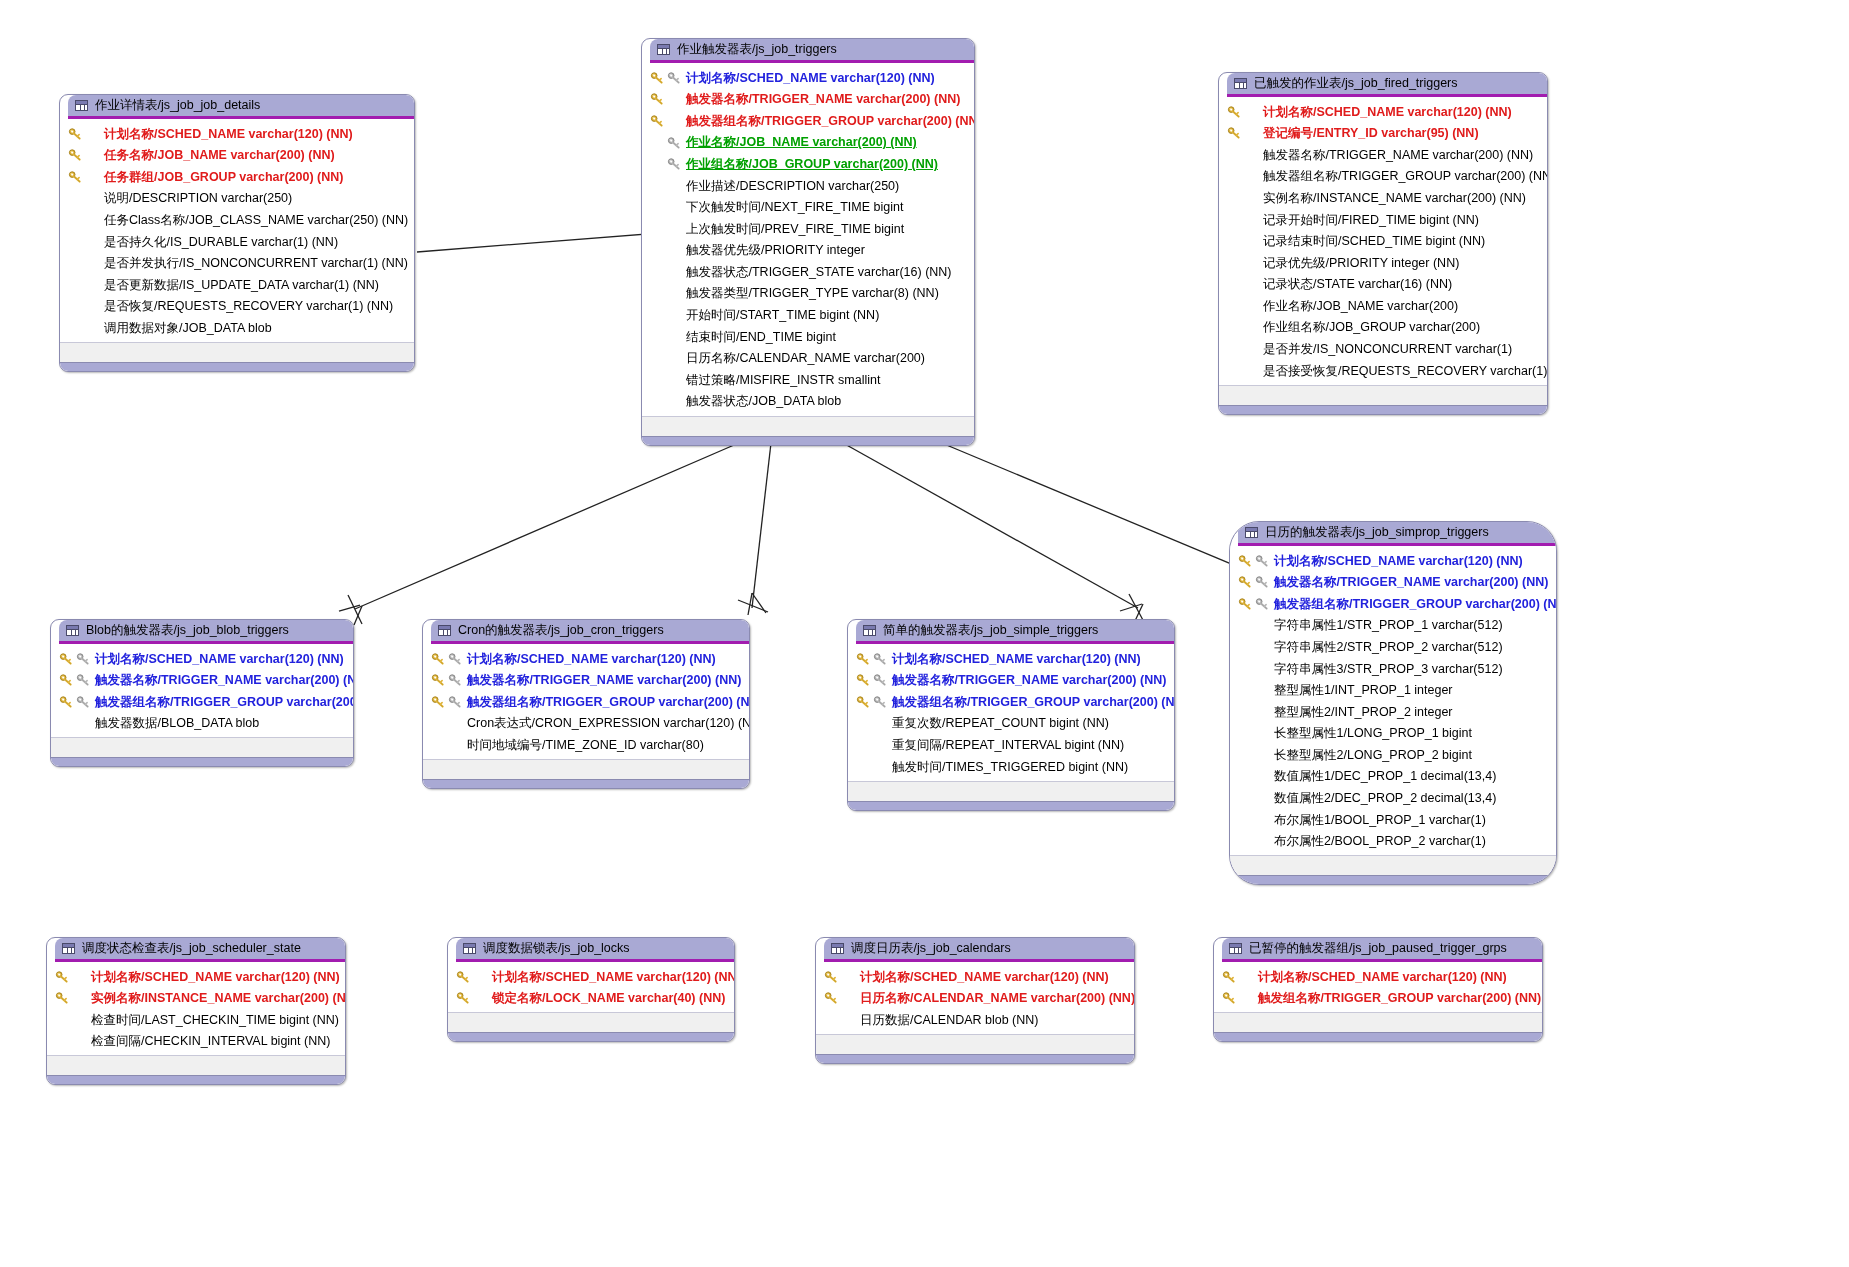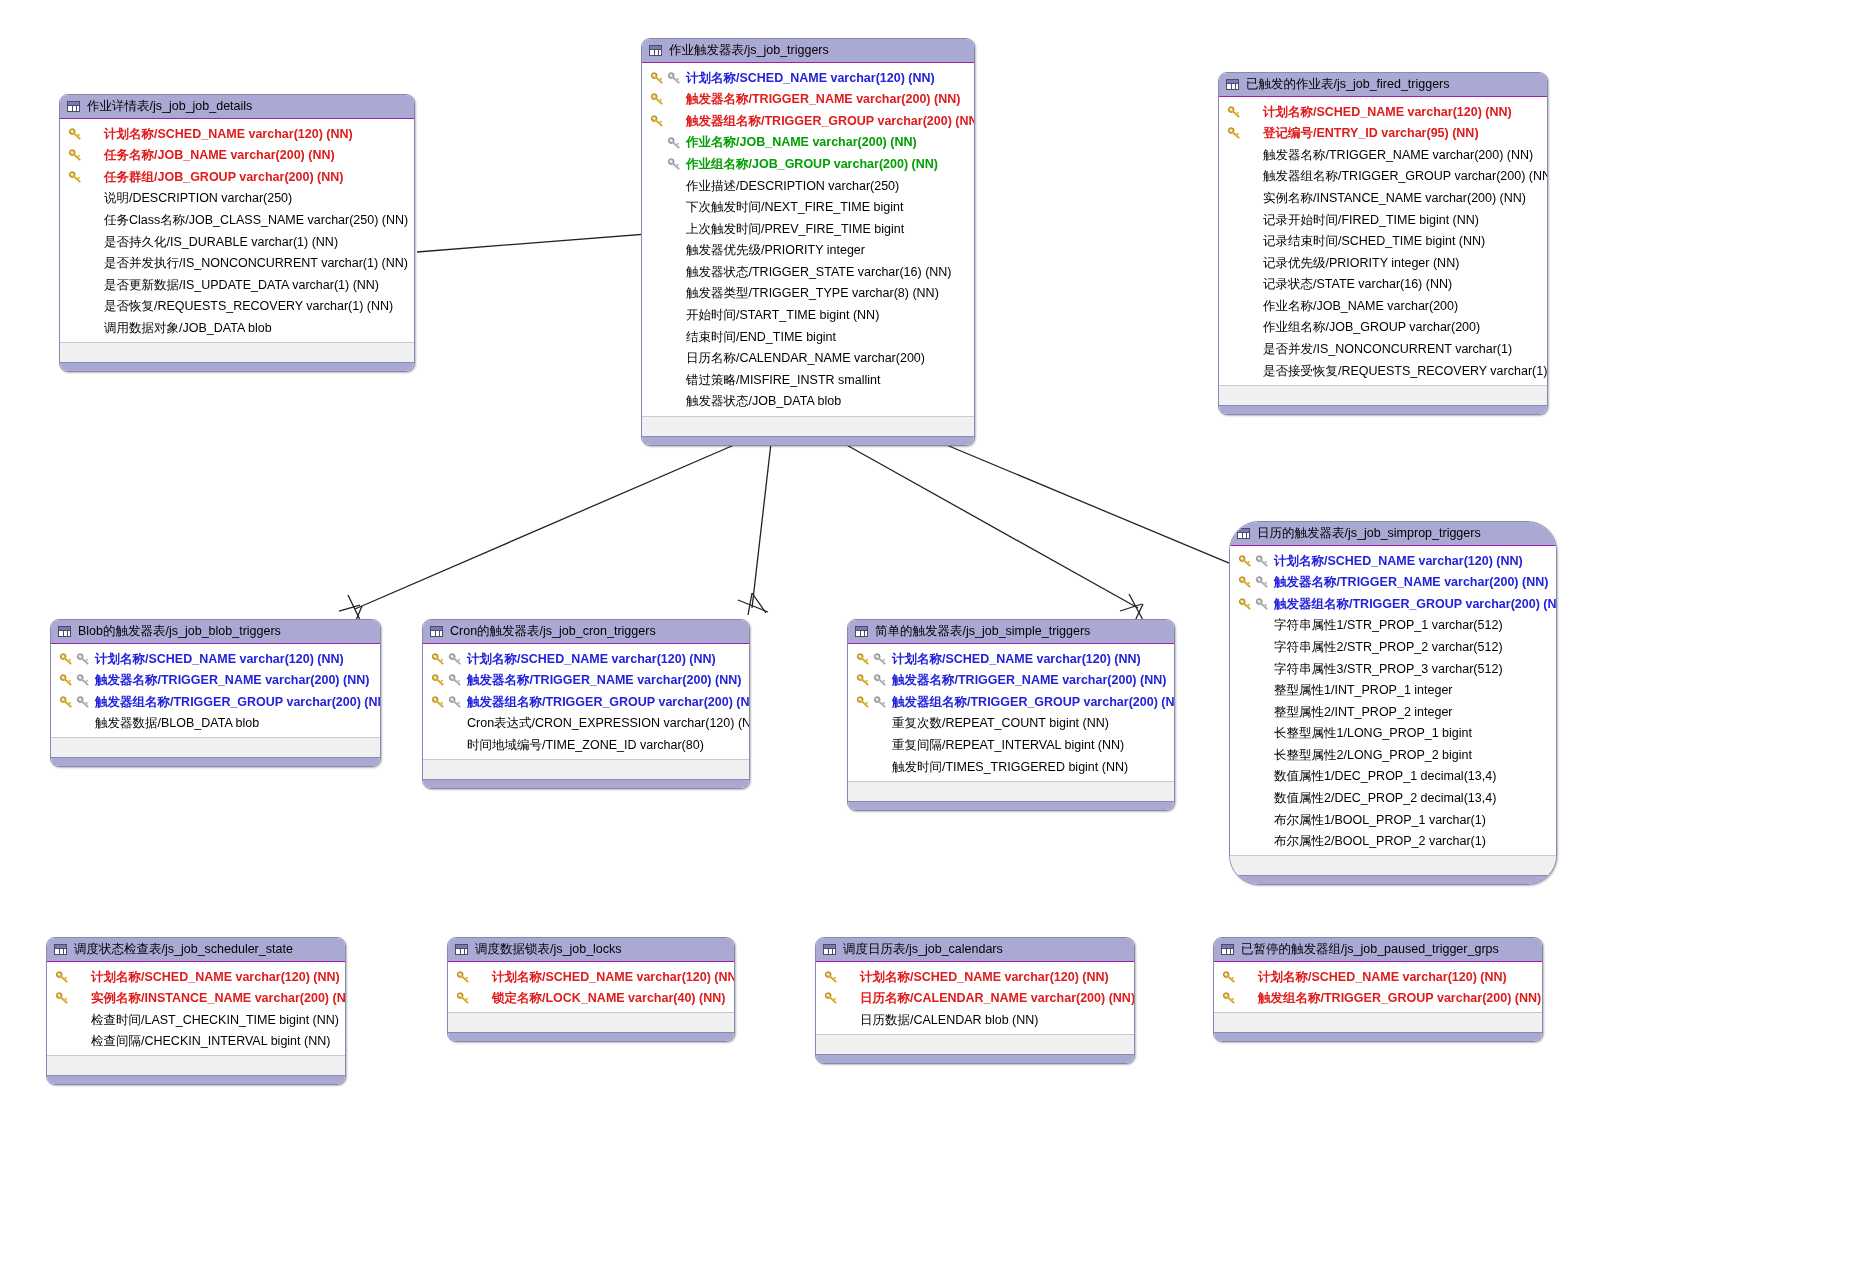--- a/index.html
+++ b/index.html
@@ -32,28 +32,29 @@
     z-index: 2;
     background: #ffffff;
     border: 1px solid #8a8ab0;
     border-radius: 9px;
     box-shadow: 1px 1px 2px rgba(0,0,0,0.28);
     box-sizing: border-box;
     overflow: hidden;
   }
   .ent-header {
     background: #a9a9d4;
-    border-bottom: 1px solid #a21caf;
+    border-bottom: 3px solid #a21caf;
     height: 24px;
     display: flex;
     align-items: center;
     padding: 0 7px;
     box-sizing: border-box;
     border-top-left-radius: 8px;
     border-top-right-radius: 8px;
+    margin-left: 8px;
   }
   .tbl-icon {
     width: 13px;
     height: 11px;
     flex: 0 0 auto;
     margin-right: 7px;
     position: relative;
     background: #ffffff;
     border: 1px solid #4a4a6a;
     box-sizing: border-box;
@@ -107,21 +108,21 @@
     flex: 0 0 auto;
     display: block;
   }
   .attr-label {
     font-size: 12.5px;
     line-height: 1;
     color: #000000;
   }
   .attr.pk > .attr-label { color: #e01b1b; font-weight: bold; }
   .attr.pkfk > .attr-label { color: #2222dd; font-weight: bold; }
-  .attr.fk > .attr-label { color: #00a000; font-weight: bold; }
+  .attr.fk > .attr-label { color: #00a000; font-weight: bold; text-decoration: underline; }
   .attr.plain > .attr-label { color: #000000; font-weight: normal; }
   .ent-footer {
     height: 20px;
     background: #f0f0f0;
     border-top: 1px solid #c8c8d8;
     box-sizing: border-box;
   }
   .ent-footbar {
     height: 9px;
     background: #a9a9d4;
@@ -573,21 +574,21 @@
             <span class="attr-label">布尔属性1/BOOL_PROP_1 varchar(1)</span>
           </div>
           <div class="attr plain">
             <span class="keyslot"></span>
             <span class="attr-label">布尔属性2/BOOL_PROP_2 varchar(1)</span>
           </div>
         </div>
         <div class="ent-footer"></div>
         <div class="ent-footbar"></div>
       </div>
-      <div class="entity" style="left: 50px; top: 619px; width: 331px;">
+      <div class="entity" style="left: 50px; top: 619px; width: 304px;">
         <div class="ent-header">
           <span class="tbl-icon"></span>
           <span class="ent-title">Blob的触发器表/js_job_blob_triggers</span>
         </div>
         <div class="ent-body">
           <div class="attr pkfk">
             <span class="keyslot">
               <svg class="key" viewBox="0 0 14 12">
                 <circle cx="4.2" cy="3.6" r="2.8" fill="#e0b53c" stroke="#a07c13" stroke-width="0.9"></circle>
                 <circle cx="4.2" cy="3.6" r="1.1" fill="#ffffff"></circle>

